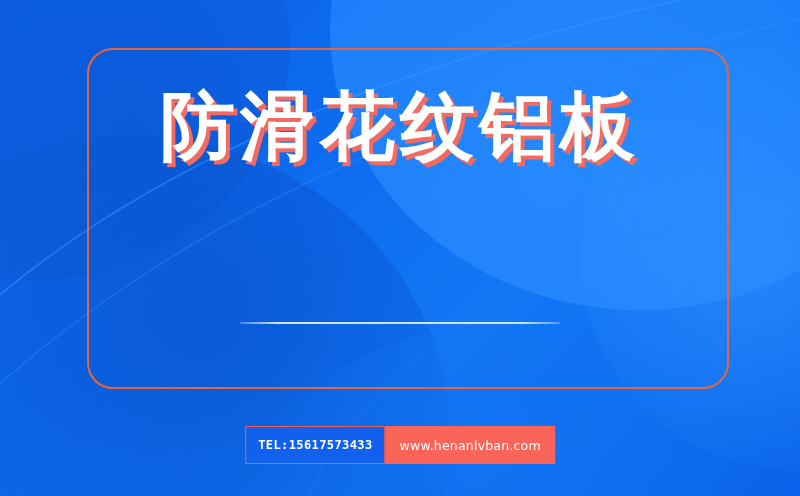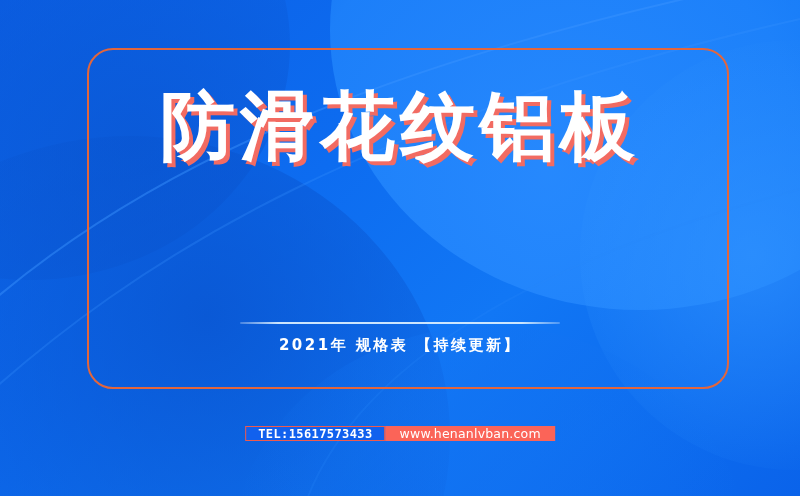--- a/index.html
+++ b/index.html
@@ -145,21 +145,21 @@
   }
 
   
   .contact {
     position: absolute;
     left: 50%;
     transform: translateX(-50%);
     top: 426px;
     display: flex;
     align-items: stretch;
-    height: 15px;
+    height: 38px;
   }
   .contact-tel {
     display: flex;
     align-items: center;
     justify-content: center;
     box-sizing: border-box;
     padding: 0 12px;
     border: 1px solid #ef5b4c;
     background: #1161ee;
     color: #ffffff;
@@ -202,21 +202,20 @@
   </svg>
 
   <div class="frame"></div>
 
   <div class="headline">
     <div class="line line-1">防滑花纹铝板</div>
   </div>
 
   <div class="subtitle-wrap">
     <div class="sub-rule"></div>
-    <div class="sub-text">2021年 规格表 【持续更新】</div>
   </div>
 
   <div class="contact">
     <div class="contact-tel">TEL:15617573433</div>
     <div class="contact-site">www.henanlvban.com</div>
   </div>
 
 </div>
 
 </body></html>

